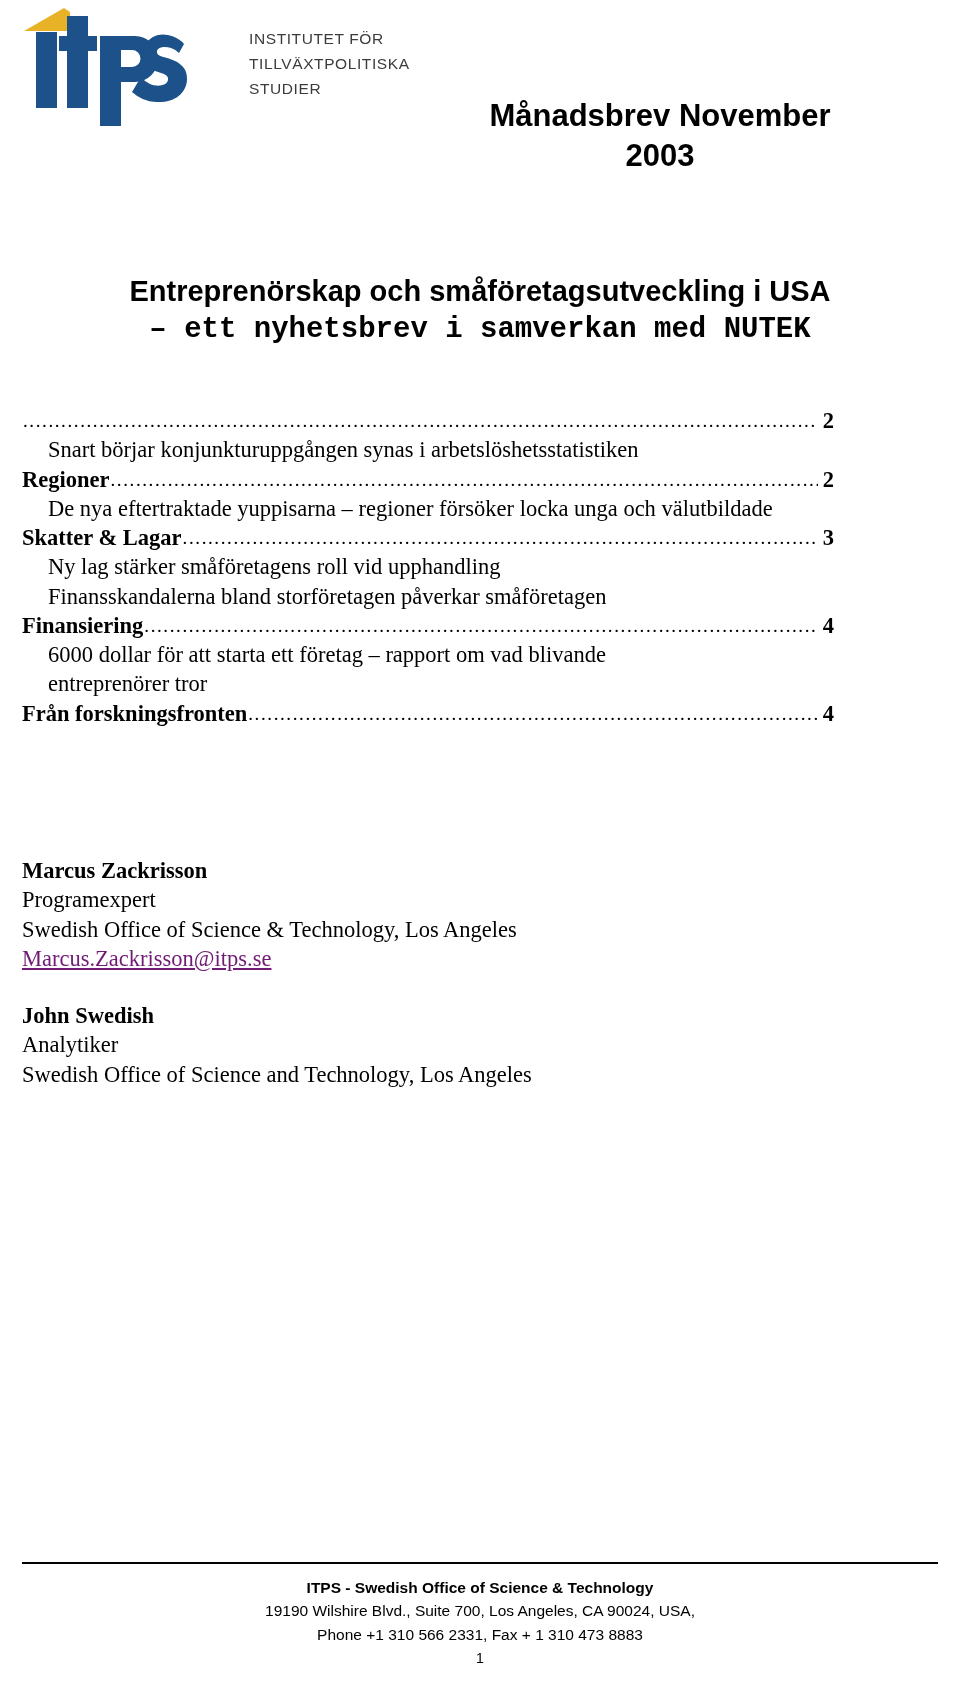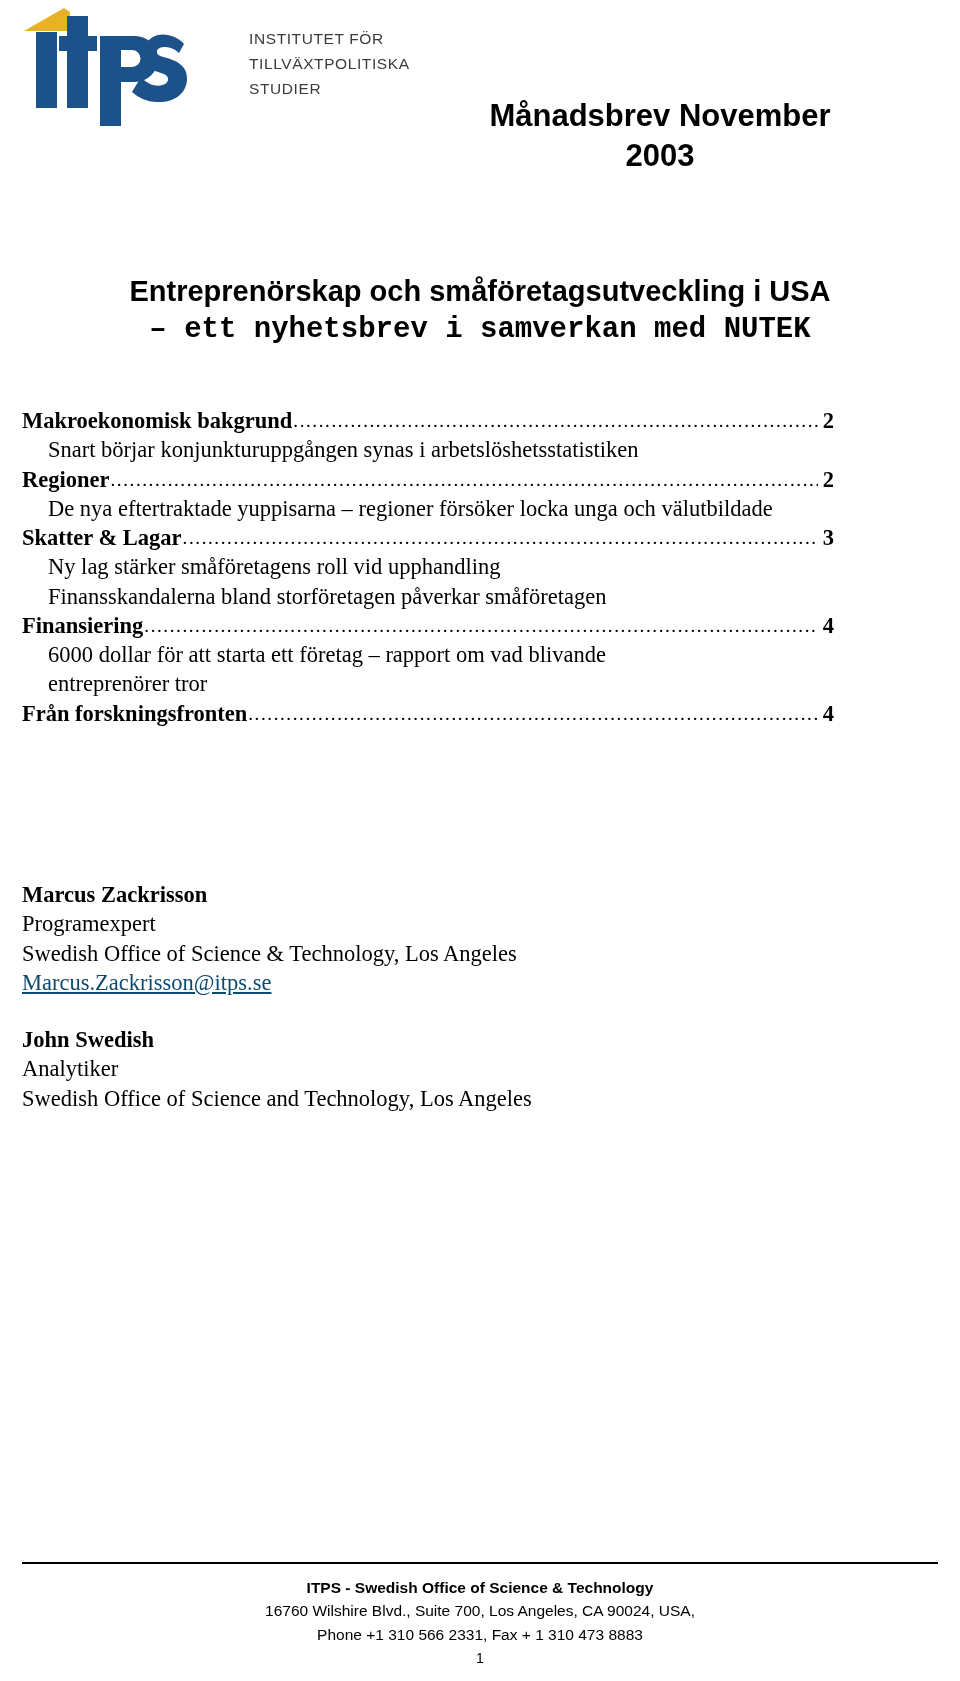--- a/index.html
+++ b/index.html
@@ -127,27 +127,26 @@
   }
 
   
   .contacts {
     position: absolute;
     left: 22px;
     top: 856px;
     width: 700px;
     font-size: 22.5px;
     line-height: 1.30;
-    margin-top: 24px;
   }
   .contact-block { margin-bottom: 28px; }
   .contact-name { font-weight: bold; }
   .contact-line { font-weight: normal; }
   .contact-mail {
-    color: #0c4a6e;
+    color: #701a75;
     text-decoration: underline;
     font-weight: normal;
   }
 
   
   .footer-rule {
     position: absolute;
     left: 22px;
     top: 1562px;
     width: 916px;
@@ -214,21 +213,20 @@
 </div>
 
 <div class="main-heading">
   <span>Entreprenörskap och småföretagsutveckling i USA</span>
   <span class="line2">– ett nyhetsbrev i samverkan med NUTEK</span>
 </div>
 
 <div class="toc">
 
   <div class="toc-entry">
-    <span class="t-label">Makroekonomisk bakgrund</span>
     <span class="t-dots">............................................................................................................................................................</span>
     <span class="t-page">2</span>
   </div>
   <div class="toc-sub">Snart börjar konjunkturuppgången synas i arbetslöshetsstatistiken</div>
 
   <div class="toc-entry">
     <span class="t-label">Regioner</span>
     <span class="t-dots">............................................................................................................................................................</span>
     <span class="t-page">2</span>
   </div>
@@ -270,16 +268,16 @@
     <div class="contact-name">John Swedish</div>
     <div class="contact-line">Analytiker</div>
     <div class="contact-line">Swedish Office of Science and Technology, Los Angeles</div>
   </div>
 
 </div>
 
 <div class="footer-rule"></div>
 <div class="footer">
   <div class="f-org">ITPS - Swedish Office of Science &amp; Technology</div>
-  <div>16760 Wilshire Blvd., Suite 700, Los Angeles, CA 90024, USA,</div>
+  <div>19190 Wilshire Blvd., Suite 700, Los Angeles, CA 90024, USA,</div>
   <div>Phone +1 310 566 2331, Fax + 1 310 473 8883</div>
 </div>
 <div class="page-number">1</div>
 
 </body></html>

